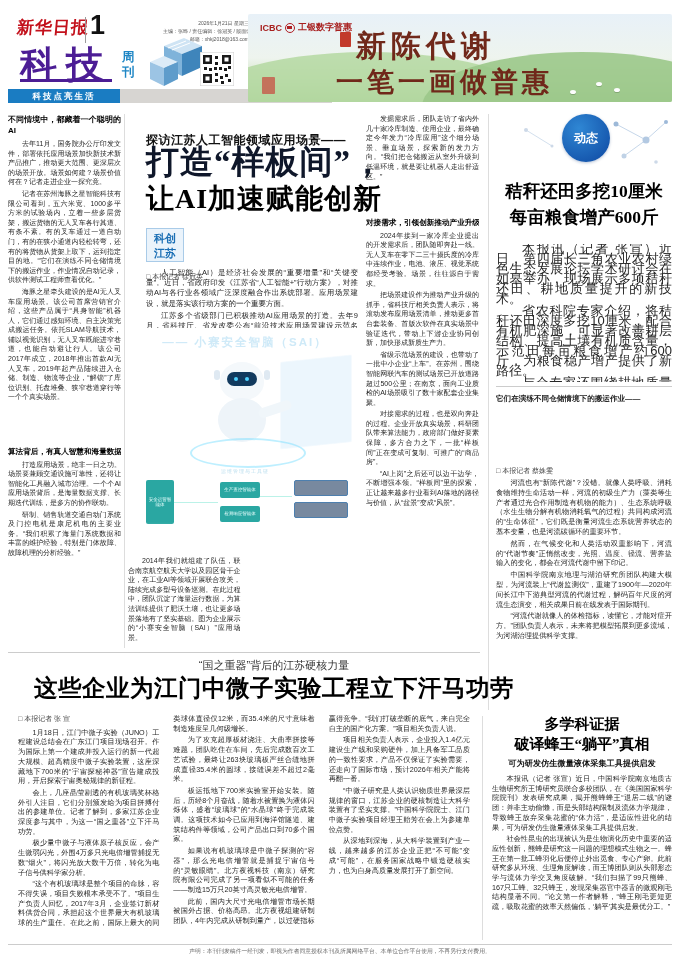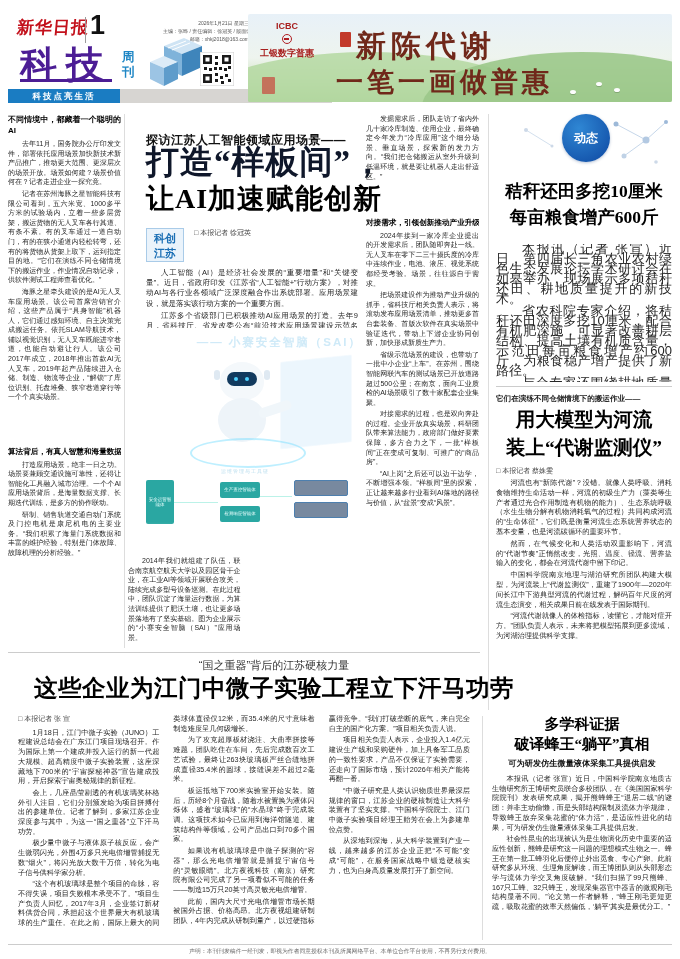--- a/index.html
+++ b/index.html
@@ -27,21 +27,21 @@
             font-size:8.5px;font-weight:bold;line-height:14px;text-align:right;padding-right:10px;box-sizing:border-box;}
 
   
   .ad{left:248px;top:14px;width:424px;height:88px;border-radius:2px;overflow:hidden;
       background:linear-gradient(180deg,#e8f1f8 0%,#eef4ee 50%,#d3e6c6 74%,#a9cf97 100%);}
   .hill1{position:absolute;left:-60px;bottom:-70px;width:360px;height:120px;background:#b4d8a1;
          border-radius:50%;opacity:.85;}
   .hill2{position:absolute;right:-70px;bottom:-60px;width:320px;height:110px;background:#9bc889;
          border-radius:50%;opacity:.9;}
   .ad-brand{position:absolute;left:12px;top:7px;font-size:9px;font-weight:bold;color:#a8201f;
-            display:flex;align-items:center;gap:3px;flex-direction:column;}
+            display:flex;align-items:center;gap:3px;}
   .icbc-logo{display:inline-block;width:10px;height:10px;border:1.5px solid #b01e23;border-radius:50%;
              position:relative;box-sizing:border-box;}
   .icbc-logo i{position:absolute;left:1px;top:2.5px;width:5px;height:2.5px;background:#b01e23;}
   .ad-cal1{position:absolute;left:108px;top:12px;font-size:30px;letter-spacing:5px;color:#70281a;}
   .ad-cal2{position:absolute;left:88px;top:50px;font-size:27px;letter-spacing:4px;color:#70281a;}
   .ad-seal{position:absolute;left:92px;top:18px;width:11px;height:15px;background:#c23a2b;border-radius:1px;}
   .ad-stamp{position:absolute;left:14px;bottom:8px;width:13px;height:17px;background:#c75848;opacity:.8;border-radius:1px;}
   .sheep{position:absolute;width:6px;height:4px;background:#fdfdfd;border-radius:50%;box-shadow:0 1px 0 rgba(90,120,80,.4);}
 
   
@@ -51,34 +51,34 @@
   
   .leftcol{left:8px;top:114px;width:113px;height:536px;overflow:hidden;font-size:7px;line-height:9.6px;}
   .lead{font-size:8px;line-height:11px;font-weight:bold;color:#000;margin-bottom:3px;text-indent:0;}
   .seg1{height:304px;overflow:hidden;}
   .subhead{font-size:7.6px;font-weight:bold;color:#000;margin:4px 0 3px;text-indent:0;white-space:nowrap;}
   .seg2{overflow:hidden;}
 
   .feat-kicker{left:146px;top:132px;font-size:12px;font-weight:bold;color:#111;letter-spacing:.5px;}
   .feat-h1{left:146px;top:140px;font-size:33px;color:#0f172a;letter-spacing:1px;}
   .feat-h2{left:146px;top:180px;font-size:28px;color:#000;letter-spacing:1px;}
-  .tagrow{left:146px;top:228px;display:flex;align-items:flex-start;gap:10px;}
+  .tagrow{left:146px;top:228px;display:flex;align-items:flex-start;gap:10px;flex-direction:column;}
   .tagbox{width:38px;height:34px;background:#eaf3fb;border:1px solid #a9cbe8;color:#1b6fb5;
           font-size:11px;font-weight:bold;line-height:15px;text-align:center;box-sizing:border-box;padding-top:2px;}
   .byline{font-size:7px;color:#444;}
   .feat-intro{left:146px;top:268px;width:212px;height:60px;overflow:hidden;font-size:7.5px;line-height:10.2px;}
   .feat-right{left:366px;top:114px;width:113px;height:536px;overflow:hidden;font-size:7px;line-height:9.6px;}
   .fr-seg1{height:100px;overflow:hidden;}
   .feat-below{left:128px;top:556px;width:234px;height:92px;overflow:hidden;font-size:7px;line-height:9.6px;
               column-count:2;column-gap:9px;column-fill:auto;}
 
   
   .photo{left:128px;top:330px;width:234px;height:218px;border-radius:3px;overflow:hidden;
          background:linear-gradient(155deg,#0e3767 0%,#15538f 38%,#41800c0 60%,#4e8fc0 62%,#a8c9de 88%,#eaf2f7 100%);}
-  .ph-title{position:absolute;left:0;right:0;top:5px;text-align:right;color:#cfeaf8;
+  .ph-title{position:absolute;left:0;right:0;top:5px;text-align:center;color:#cfeaf8;
             font-size:11.5px;font-weight:bold;letter-spacing:2px;}
   .ph-screen{position:absolute;right:10px;top:28px;width:70px;height:86px;background:rgba(170,215,245,.22);
              border:1px solid rgba(255,255,255,.45);transform:skewY(-6deg);border-radius:2px;}
   .rb-head{position:absolute;left:92px;top:32px;width:44px;height:38px;background:#f4f8fb;border-radius:50% 50% 46% 46%;}
   .rb-visor{position:absolute;left:99px;top:42px;width:30px;height:14px;background:#123a5e;border-radius:8px;}
   .rb-eye{position:absolute;width:4px;height:4px;border-radius:50%;background:#4fd2ff;top:47px;}
   .rb-ear{position:absolute;width:6px;height:10px;background:#dfe9f2;border-radius:3px;top:40px;}
   .rb-body{position:absolute;left:90px;top:68px;width:48px;height:44px;background:#eef4f9;border-radius:50%;}
   .rb-arm{position:absolute;left:130px;top:74px;width:34px;height:10px;background:#f0f6fa;border-radius:5px;transform:rotate(-18deg);}
   .rb-ring{position:absolute;left:62px;top:108px;width:112px;height:26px;border:2px solid rgba(110,220,255,.45);
@@ -286,24 +286,20 @@
   <div class="abs railA-h serif">
     <div>秸秆还田多挖10厘米</div>
     <div>每亩粮食增产600斤</div>
   </div>
   <div class="abs rail-body jt" style="top:244px;height:138px;">
     <p>本报讯（记者 张宣）近日，第四届长三角农业农村绿色生态发展论坛学术研讨会在如皋举办，现场展示多项秸秆还田、耕地质量提升的新技术。</p>
     <p>省农科院专家介绍，将秸秆还田深度多挖10厘米，配合有机肥深施，可显著改善耕层结构、提高土壤有机质含量，示范田每亩粮食增产约600斤，为粮食稳产增产提供了新路径。</p>
     <p>与会专家还围绕耕地质量监测、秸秆低茬收割等话题展开研讨，多项成果现场签约转化。</p>
   </div>
   <div class="abs railB-kicker">它们在演练不同仓储情境下的搬运作业——</div>
-  <div class="abs railB-h serif">
-    <div>用大模型为河流</div>
-    <div>装上“代谢监测仪”</div>
-  </div>
   <div class="abs railB-byline">□ 本报记者 蔡姝雯</div>
   <div class="abs rail-body jt" style="top:478px;height:230px;font-size:7.2px;line-height:9.8px;">
     <p>河流也有“新陈代谢”？没错。就像人类呼吸、消耗食物维持生命活动一样，河流的初级生产力（藻类等生产者通过光合作用制造有机物的能力）、生态系统呼吸（水生生物分解有机物消耗氧气的过程）共同构成河流的“生命体征”，它们既是衡量河流生态系统营养状态的基本变量，也是河流碳循环的重要环节。</p>
     <p>然而，在气候变化和人类活动双重影响下，河流的“代谢节奏”正悄然改变，光照、温度、径流、营养盐输入的变化，都会在河流代谢中留下印记。</p>
     <p>中国科学院南京地理与湖泊研究所团队构建大模型，为河流装上“代谢监测仪”，重建了1900年—2020年间长江中下游典型河流的代谢过程，解码百年尺度的河流生态演变，相关成果日前在线发表于国际期刊。</p>
     <p>“河流代谢就像人的体检指标，读懂它，才能对症开方。”团队负责人表示，未来将把模型拓展到更多流域，为河湖治理提供科学支撑。</p>
   </div>
 
   <div class="abs btm-kicker">“国之重器”背后的江苏硬核力量</div>
   <div class="abs btm-headline serif">这些企业为江门中微子实验工程立下汗马功劳</div>

